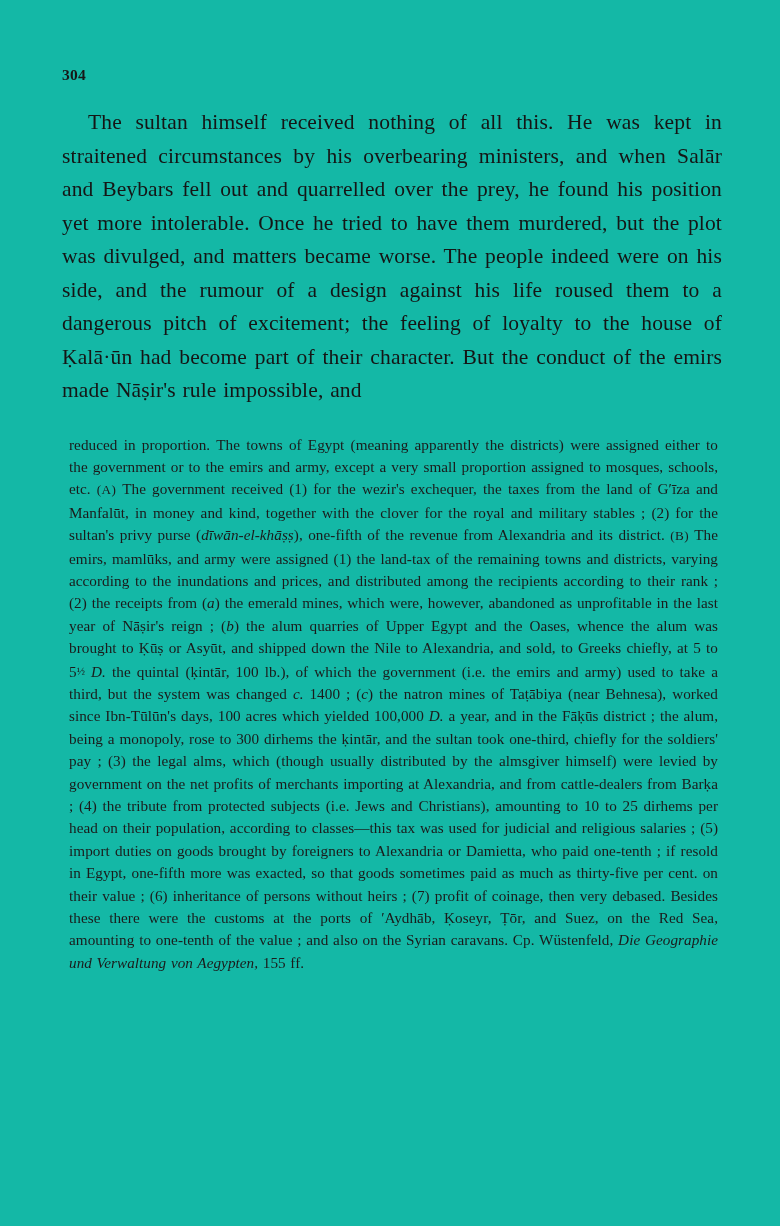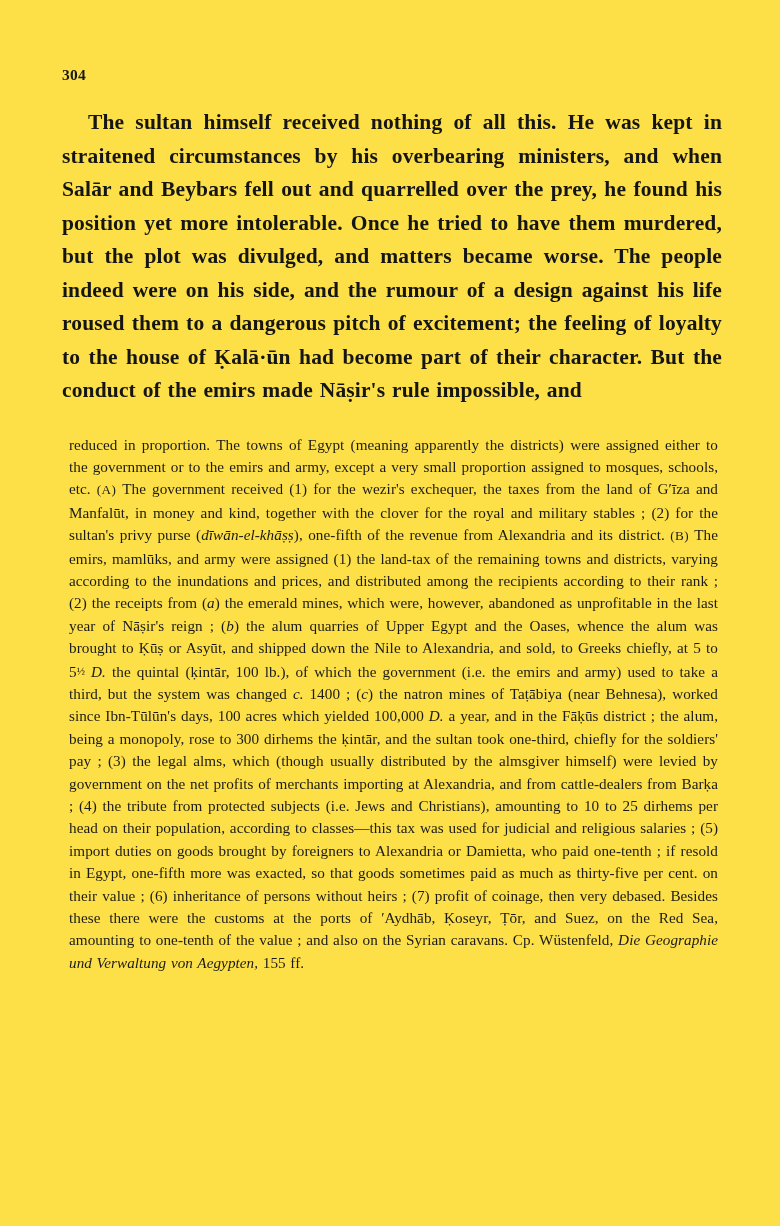--- a/index.html
+++ b/index.html
@@ -14,21 +14,21 @@
     color: #1a1a1a;
     position: relative;
     overflow: hidden;
   }
   .page {
     position: absolute;
     left: 0;
     top: 0;
     width: 780px;
     height: 1226px;
-    background: #fde047;
+    background: #14b8a6;
   }
   .page-inner {
     position: absolute;
     left: 62px;
     top: 60px;
     width: 660px;
   }
   
   .runhead {
     position: relative;
@@ -58,21 +58,20 @@
   
   .body-text {
     margin-top: 12px;
     font-size: 21.5px;
     line-height: 33.5px;
     text-align: justify;
     text-justify: inter-word;
     color: #151515;
     letter-spacing: 0.15px;
     word-spacing: 1.2px;
-    font-weight: bold;
   }
   .body-text .indent {
     display: inline-block;
     width: 26px;
   }
   
   .footnote-wrap {
     margin-top: 26px;
     padding-left: 7px;
     padding-right: 4px;

